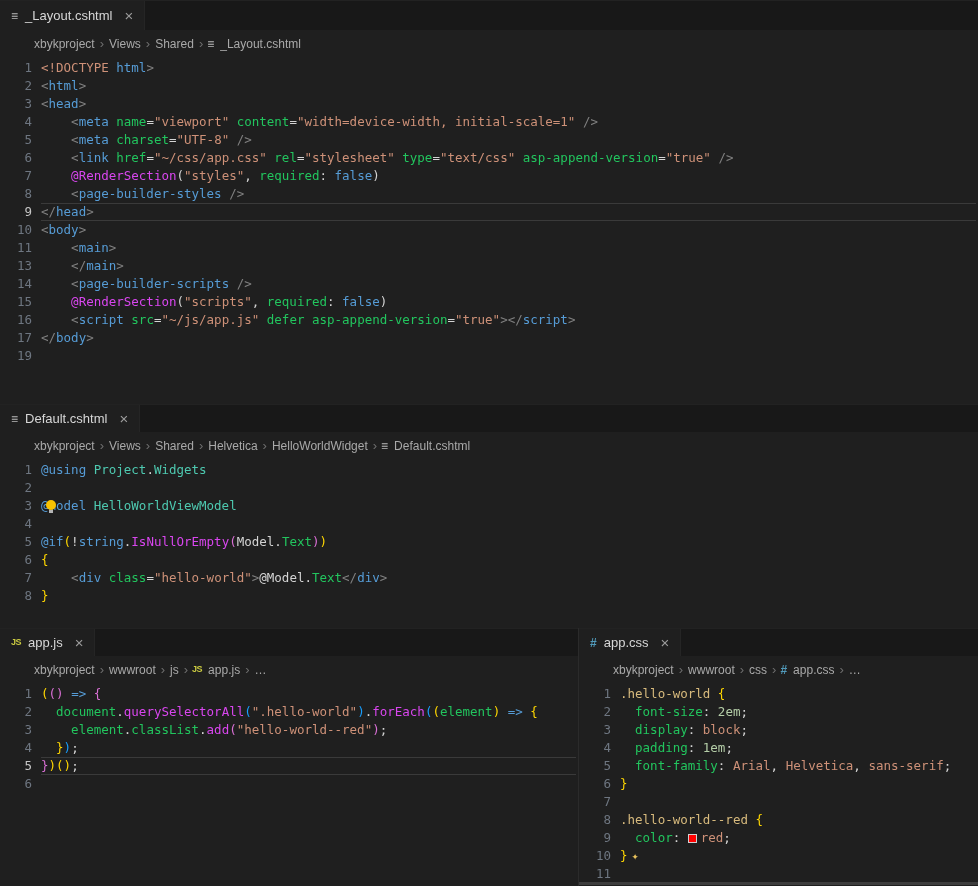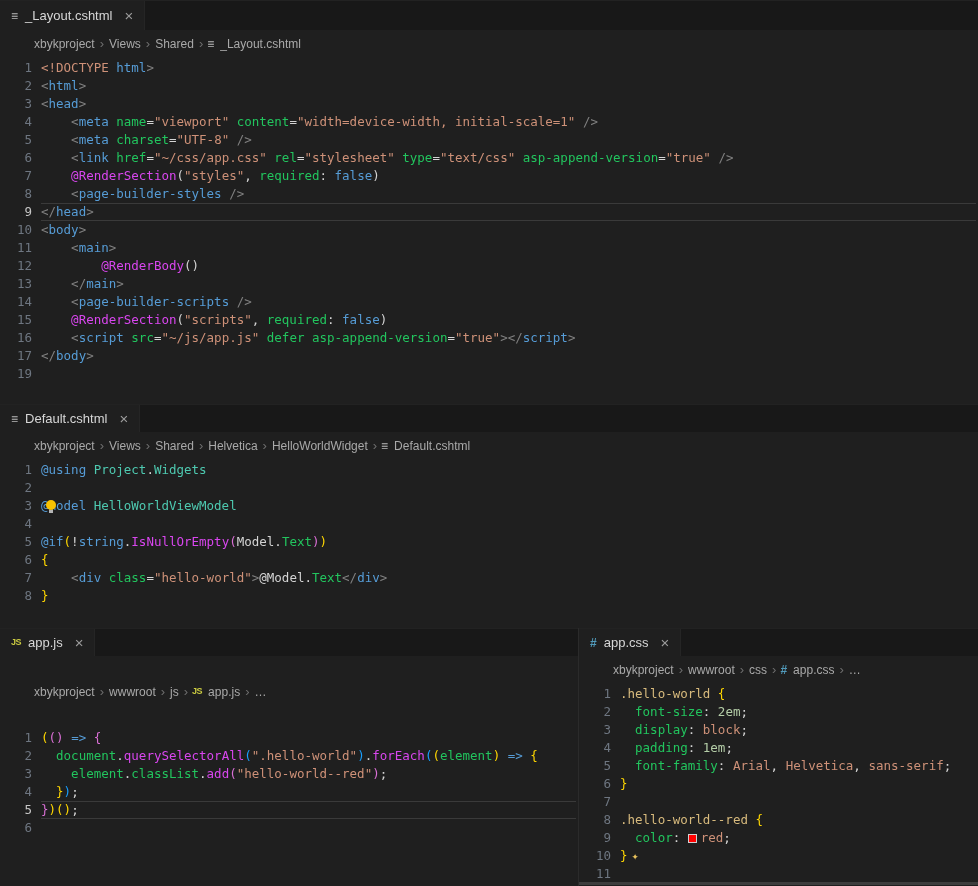--- a/index.html
+++ b/index.html
@@ -3,21 +3,21 @@
 <meta charset="utf-8">
 <style>
   * { margin:0; padding:0; box-sizing:border-box; }
   html,body { width:978px; height:886px; overflow:hidden; background:#1f1f1f;
               font-family:"Liberation Sans", sans-serif; }
   .workbench { width:978px; height:886px; display:flex; flex-direction:column; }
   .pane { display:flex; flex-direction:column; background:#1f1f1f; overflow:hidden; }
   .pane-top { height:404px; }
   .pane-mid { height:224px; }
   .bottom   { height:258px; display:flex; }
-  .group-js  { width:578px;gap:22px; }
+  .group-js  { width:578px; }
   .group-css { width:400px; border-left:1px solid #2b2b2b; }
 
   .tabbar { height:30px; background:#181818; display:flex; align-items:stretch; flex:none;
             border-top:1px solid #222; }
   .pane-mid .tabbar, .bottom .tabbar { height:28px; }
   .tab { display:flex; align-items:center; gap:7px; padding:0 11px; background:#1f1f1f;
          color:#d7d7d7; font-size:13px; border-right:1px solid #252525; cursor:default; }
   .tlabel { white-space:nowrap; }
   .close { color:#9d9d9d; font-size:15px; margin-left:5px; line-height:1; }
 
@@ -93,21 +93,20 @@
         <div class="line"><span class="ln">2</span><span class="lc"><span class="tk-p">&lt;</span><span class="tk-t">html</span><span class="tk-p">&gt;</span></span></div>
         <div class="line"><span class="ln">3</span><span class="lc"><span class="tk-p">&lt;</span><span class="tk-t">head</span><span class="tk-p">&gt;</span></span></div>
         <div class="line"><span class="ln">4</span><span class="lc"><span class="tk-w">    </span><span class="tk-p">&lt;</span><span class="tk-t">meta</span><span class="tk-w"> </span><span class="tk-a">name</span><span class="tk-w">=</span><span class="tk-s">"viewport"</span><span class="tk-w"> </span><span class="tk-a">content</span><span class="tk-w">=</span><span class="tk-s">"width=device-width, initial-scale=1"</span><span class="tk-w"> </span><span class="tk-p">/&gt;</span></span></div>
         <div class="line"><span class="ln">5</span><span class="lc"><span class="tk-w">    </span><span class="tk-p">&lt;</span><span class="tk-t">meta</span><span class="tk-w"> </span><span class="tk-a">charset</span><span class="tk-w">=</span><span class="tk-s">"UTF-8"</span><span class="tk-w"> </span><span class="tk-p">/&gt;</span></span></div>
         <div class="line"><span class="ln">6</span><span class="lc"><span class="tk-w">    </span><span class="tk-p">&lt;</span><span class="tk-t">link</span><span class="tk-w"> </span><span class="tk-a">href</span><span class="tk-w">=</span><span class="tk-s">"~/css/app.css"</span><span class="tk-w"> </span><span class="tk-a">rel</span><span class="tk-w">=</span><span class="tk-s">"stylesheet"</span><span class="tk-w"> </span><span class="tk-a">type</span><span class="tk-w">=</span><span class="tk-s">"text/css"</span><span class="tk-w"> </span><span class="tk-a">asp-append-version</span><span class="tk-w">=</span><span class="tk-s">"true"</span><span class="tk-w"> </span><span class="tk-p">/&gt;</span></span></div>
         <div class="line"><span class="ln">7</span><span class="lc"><span class="tk-w">    </span><span class="tk-f">@RenderSection</span><span class="tk-w">(</span><span class="tk-s">"styles"</span><span class="tk-w">, </span><span class="tk-a">required</span><span class="tk-w">: </span><span class="tk-k">false</span><span class="tk-w">)</span></span></div>
         <div class="line"><span class="ln">8</span><span class="lc"><span class="tk-w">    </span><span class="tk-p">&lt;</span><span class="tk-t">page-builder-styles</span><span class="tk-w"> </span><span class="tk-p">/&gt;</span></span></div>
         <div class="line cur"><span class="ln">9</span><span class="lc"><span class="tk-p">&lt;/</span><span class="tk-t">head</span><span class="tk-p">&gt;</span></span></div>
         <div class="line"><span class="ln">10</span><span class="lc"><span class="tk-p">&lt;</span><span class="tk-t">body</span><span class="tk-p">&gt;</span></span></div>
         <div class="line"><span class="ln">11</span><span class="lc"><span class="tk-w">    </span><span class="tk-p">&lt;</span><span class="tk-t">main</span><span class="tk-p">&gt;</span></span></div>
-        <div class="line"><span class="ln">12</span><span class="lc"><span class="tk-w">        </span><span class="tk-f">@RenderBody</span><span class="tk-w">()</span></span></div>
         <div class="line"><span class="ln">13</span><span class="lc"><span class="tk-w">    </span><span class="tk-p">&lt;/</span><span class="tk-t">main</span><span class="tk-p">&gt;</span></span></div>
         <div class="line"><span class="ln">14</span><span class="lc"><span class="tk-w">    </span><span class="tk-p">&lt;</span><span class="tk-t">page-builder-scripts</span><span class="tk-w"> </span><span class="tk-p">/&gt;</span></span></div>
         <div class="line"><span class="ln">15</span><span class="lc"><span class="tk-w">    </span><span class="tk-f">@RenderSection</span><span class="tk-w">(</span><span class="tk-s">"scripts"</span><span class="tk-w">, </span><span class="tk-a">required</span><span class="tk-w">: </span><span class="tk-k">false</span><span class="tk-w">)</span></span></div>
         <div class="line"><span class="ln">16</span><span class="lc"><span class="tk-w">    </span><span class="tk-p">&lt;</span><span class="tk-t">script</span><span class="tk-w"> </span><span class="tk-a">src</span><span class="tk-w">=</span><span class="tk-s">"~/js/app.js"</span><span class="tk-w"> </span><span class="tk-a">defer</span><span class="tk-w"> </span><span class="tk-a">asp-append-version</span><span class="tk-w">=</span><span class="tk-s">"true"</span><span class="tk-p">&gt;&lt;/</span><span class="tk-t">script</span><span class="tk-p">&gt;</span></span></div>
         <div class="line"><span class="ln">17</span><span class="lc"><span class="tk-p">&lt;/</span><span class="tk-t">body</span><span class="tk-p">&gt;</span></span></div>
         <div class="line"><span class="ln">19</span><span class="lc"></span></div>
       </div>
   </section>
 
   <section class="pane pane-mid">

